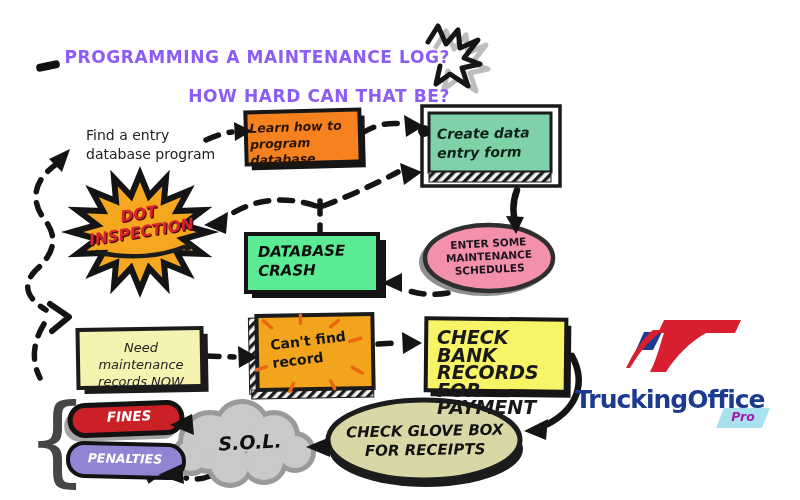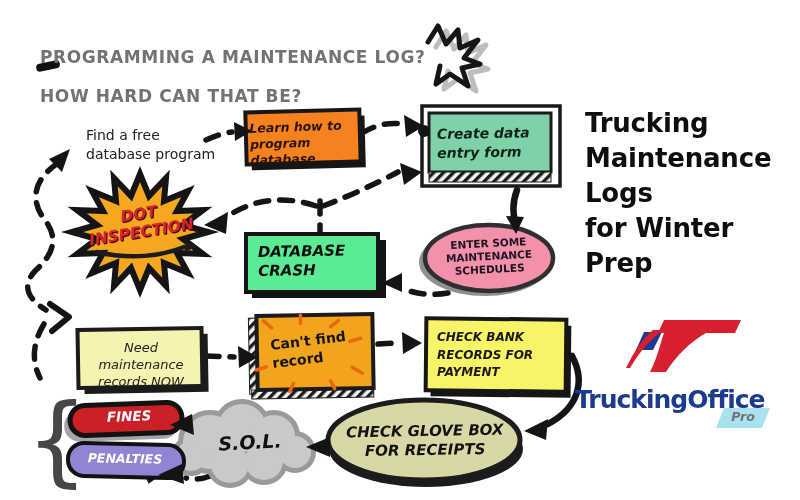--- a/index.html
+++ b/index.html
@@ -1,56 +1,56 @@
 <!DOCTYPE html>
 <html><head>
 <meta charset="utf-8">
 <style>
   html,body{margin:0;padding:0;background:#fff;}
   .stage{position:relative;width:800px;height:500px;background:#ffffff;overflow:hidden;
          font-family:"DejaVu Sans", sans-serif;}
   .layer{position:absolute;left:0;top:0;}
   .txt{position:absolute;white-space:pre-line;}
-  .title-wrap{left:40px;top:28px;width:410px;text-align:left;color:#737373;
+  .title-wrap{left:40px;top:28px;width:410px;text-align:right;color:#8b5cf6;
               font-weight:bold;letter-spacing:.6px;}
   .title-l1{font-size:17px;line-height:20px;}
   .title-l2{font-size:17px;line-height:20px;margin-top:0;}
   .find{left:86px;top:126px;width:150px;font-size:14px;line-height:19px;color:#222;text-align:left;}
   .learn{left:250px;top:119px;width:108px;font-size:12.5px;line-height:16px;font-style:italic;
          font-weight:bold;color:#2a1403;text-align:left;transform:rotate(-2deg);}
   .create{left:437px;top:124px;width:112px;font-size:14px;line-height:19px;font-style:italic;
           font-weight:bold;color:#0f231a;text-align:left;transform:rotate(-1deg);}
   .sched{left:429px;top:237px;width:120px;font-size:10.5px;line-height:13px;font-weight:bold;
          color:#1c1320;text-align:center;transform:rotate(-3deg);}
   .dot{left:82px;top:205px;width:116px;font-size:15.5px;line-height:18px;font-weight:bold;
        font-style:italic;color:#d8232f;text-align:center;transform:rotate(-9deg);
        text-shadow:1px 1.5px 0 #4c0d12;}
   .crash{left:258px;top:242px;width:116px;font-size:15px;line-height:19px;font-weight:bold;
          font-style:italic;color:#0d0d0d;text-align:left;transform:rotate(-1deg);}
   .need{left:80px;top:339px;width:122px;font-size:13px;line-height:17px;font-style:italic;
         color:#222;text-align:center;}
   .cant{left:271px;top:330px;width:100px;font-size:14px;line-height:18px;font-weight:bold;
         color:#141414;text-align:left;transform:rotate(-7deg);}
-  .bank{left:437px;top:329px;width:128px;font-size:12px;line-height:17.5px;font-weight:bold;
+  .bank{left:437px;top:329px;width:128px;font-size:19px;line-height:17.5px;font-weight:bold;
         font-style:italic;color:#191919;text-align:left;}
   .glove{left:330px;top:422px;width:190px;font-size:15px;line-height:19px;font-weight:bold;
          font-style:italic;color:#121212;text-align:center;transform:rotate(-1deg);}
   .sol{left:212px;top:431px;width:76px;font-size:19px;font-weight:bold;font-style:italic;
        color:#101010;text-align:center;transform:rotate(-3deg);}
   .fines{left:85px;top:408px;width:88px;font-size:13.5px;font-weight:bold;font-style:italic;
          color:#ffffff;text-align:center;transform:rotate(-2deg);}
   .penalties{left:74px;top:451px;width:102px;font-size:12.5px;font-weight:bold;font-style:italic;
              color:#ffffff;text-align:center;transform:rotate(1deg);}
   .brace{left:26px;top:390px;font-size:98px;line-height:100px;color:#464646;}
   .headline{left:585px;top:106px;width:215px;font-size:26px;line-height:35px;font-weight:bold;
             letter-spacing:-.2px;color:#0e0e0e;text-align:left;}
   .brandname{left:575px;top:377px;width:220px;font-size:25px;font-weight:bold;
              letter-spacing:-1px;color:#1c3b8e;text-align:left;margin-top:8px;}
   .pro{left:716px;top:409px;width:54px;font-size:12.5px;font-weight:bold;font-style:italic;
-       color:#737373;text-align:center;}
+       color:#a21caf;text-align:center;}
 </style>
 </head>
 <body>
 
 <div class="stage">
 
   <svg class="layer" width="800" height="500" viewBox="0 0 800 500">
     <defs>
       <pattern id="hatch" width="7" height="7" patternTransform="rotate(45)" patternUnits="userSpaceOnUse">
         <rect width="7" height="7" fill="#f2f2f2"></rect>
@@ -196,21 +196,21 @@
       <path d="M 630 368 C 642 348 652 338 664 330 L 653 330 C 642 339 634 352 626 368 Z" fill="#d71f2f"></path>
     </g>
     <polygon points="716,428 724,408 770,408 762,428" fill="#a9e1ef"></polygon>
   </svg>
 
   <div class="txt title-wrap">
     <div class="title-l1">PROGRAMMING A MAINTENANCE LOG?</div>
     <div class="title-l2">HOW HARD CAN THAT BE?</div>
   </div>
 
-  <div class="txt find">Find a free
+  <div class="txt find">Find a entry
 database program</div>
   <div class="txt learn">Learn how to
 program database</div>
   <div class="txt create">Create data
 entry form</div>
   <div class="txt sched">ENTER SOME
 MAINTENANCE
 SCHEDULES</div>
   <div class="txt dot">DOT
 INSPECTION</div>
@@ -223,21 +223,16 @@
   <div class="txt bank">CHECK BANK
 RECORDS FOR
 PAYMENT</div>
   <div class="txt glove">CHECK GLOVE BOX
 FOR RECEIPTS</div>
   <div class="txt sol">S.O.L.</div>
   <div class="txt fines">FINES</div>
   <div class="txt penalties">PENALTIES</div>
   <div class="txt brace">{</div>
 
-  <div class="txt headline">Trucking
-Maintenance
-Logs
-for Winter
-Prep</div>
   <div class="txt brandname">TruckingOffice</div>
   <div class="txt pro">Pro</div>
 
 </div>
 
 </body></html>

